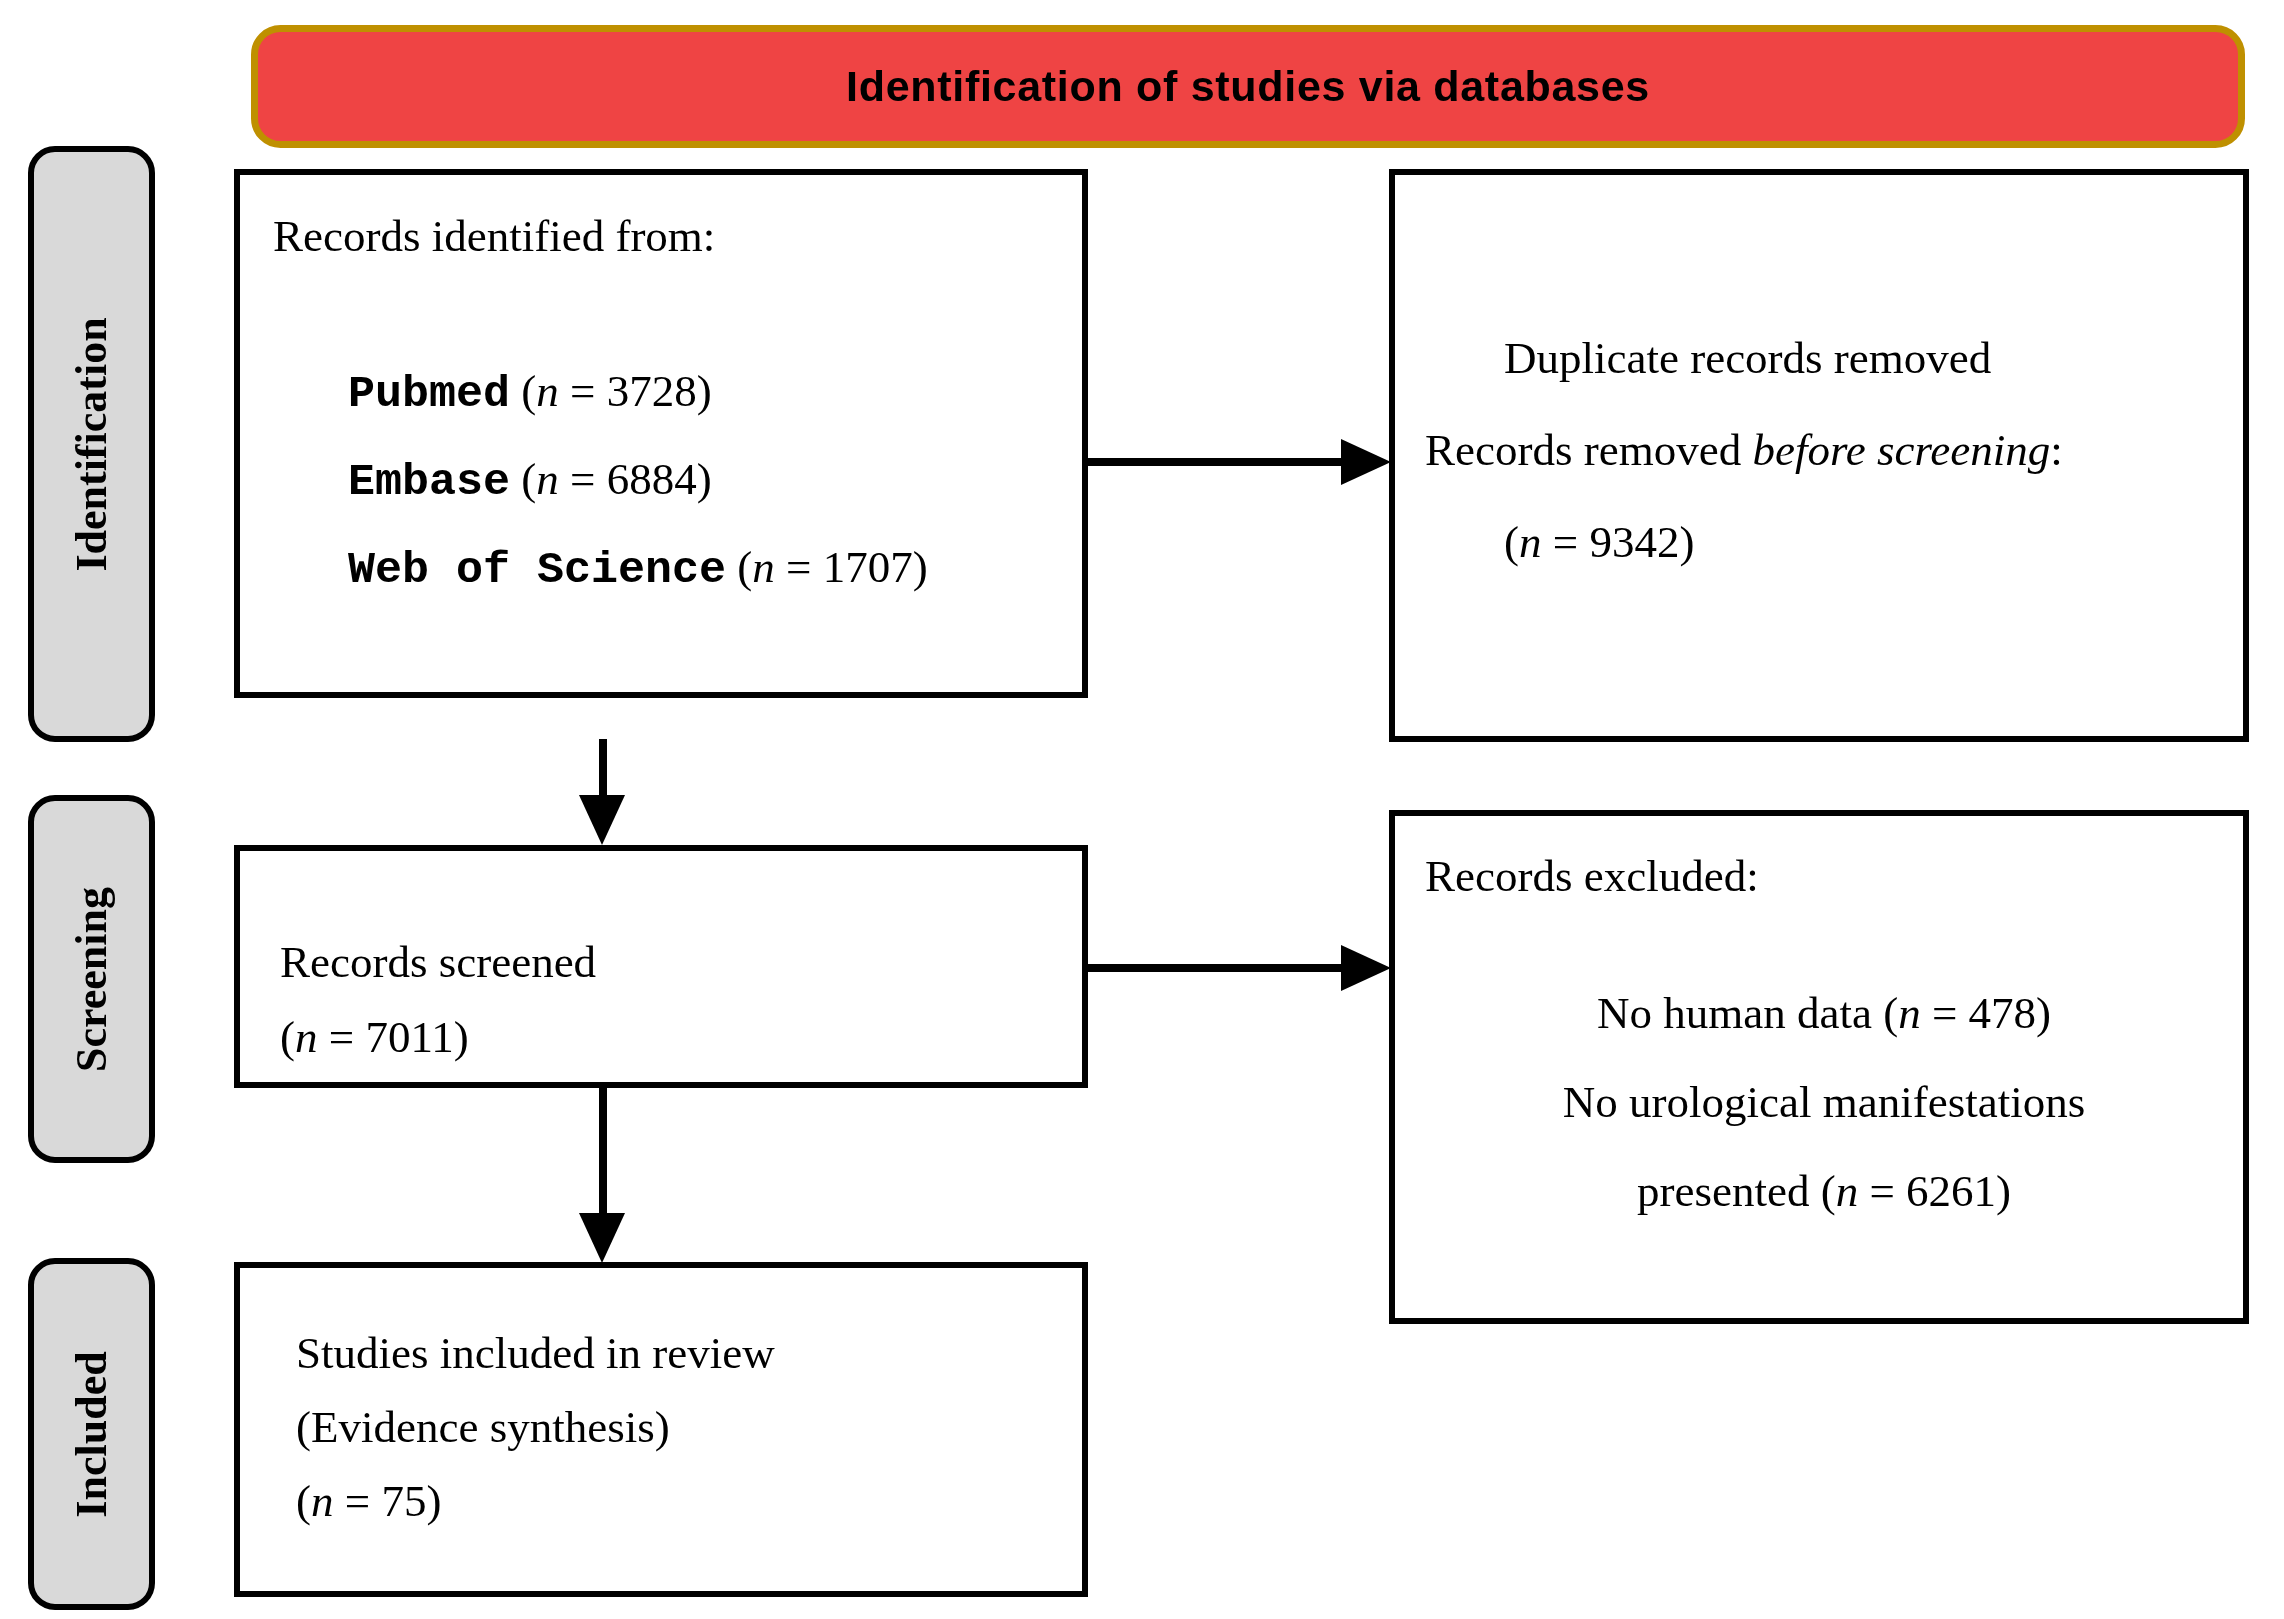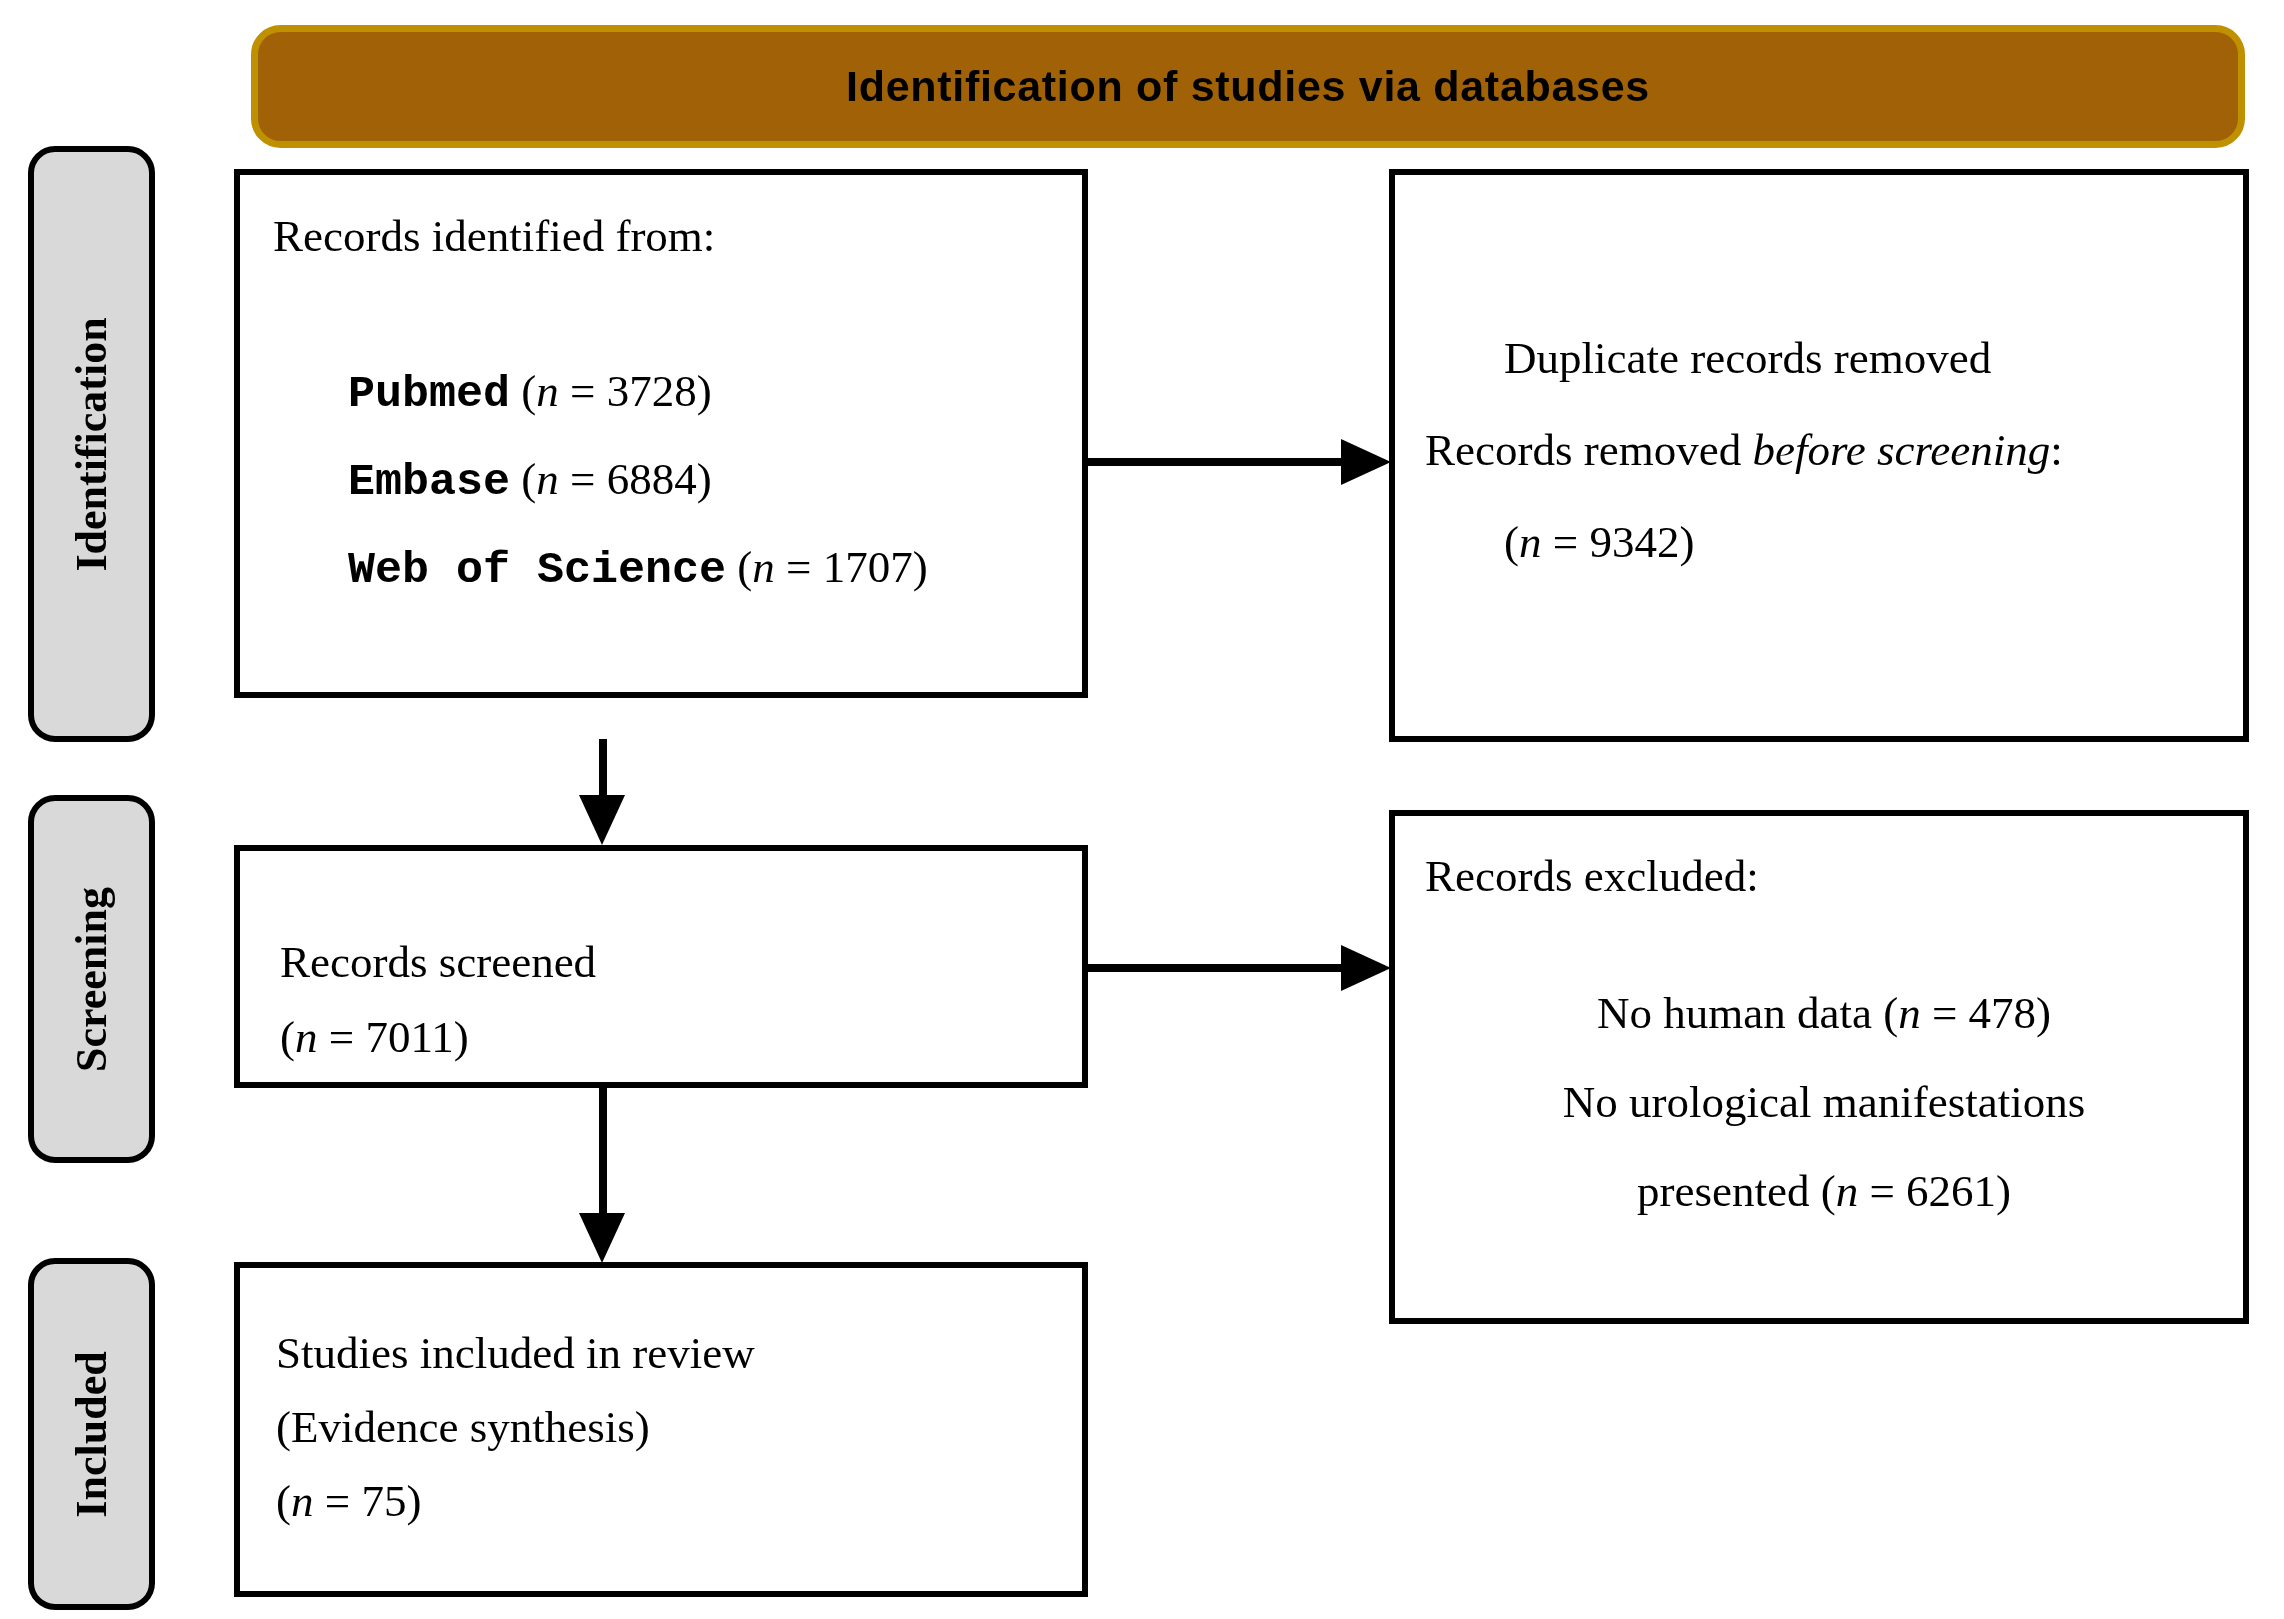--- a/index.html
+++ b/index.html
@@ -56,21 +56,21 @@
     position: absolute;
     background: #ffffff;
     border: 6.7px solid #000000;
     box-sizing: border-box;
     font-size: 45px;
   }
   .box-identified { left: 234px;  top: 169px;  width: 854px; height: 529px; padding: 28px 20px 0 33px; }
   .box-removed    { left: 1389px; top: 169px;  width: 860px; height: 573px; padding: 137px 20px 0 30px; }
   .box-screened   { left: 234px;  top: 845px; width: 854px; height: 243px; padding: 74px 20px 0 40px; }
   .box-excluded   { left: 1389px; top: 810px; width: 860px; height: 514px; padding: 27px 20px 0 30px; }
-  .box-included   { left: 234px;  top: 1262px; width: 854px; height: 335px; padding: 48px 20px 0 36px; }
+  .box-included   { left: 234px;  top: 1262px; width: 854px; height: 335px; padding: 48px 20px 0 56px; }
 
   .line { line-height: 72px; }
   .box-identified .title-line { line-height: 67px; }
   .box-identified .spacer { height: 79px; }
   .box-identified .source-line { line-height: 84px; margin-left: 75px; }
   .src-name { font-weight: bold; font-family: Liberation Mono, monospace; }
 
   .box-removed .line { line-height: 92px; }
   .box-removed .indented { margin-left: 79px; }
 
@@ -98,21 +98,21 @@
     border-left: 23.4px solid transparent;
     border-right: 23.4px solid transparent;
     border-top: 50px solid #000000;
   }
 </style>
 </head>
 <body>
 
 <div class="canvas">
 
-  <div class="banner" style="background: #a16207;">
+  <div class="banner" style="background: #ef4444;">
     <span class="banner-title">Identification of studies via databases</span>
   </div>
 
   <div class="rail-label rail-identification" style="background: rgb(217, 217, 217);">
     <span class="vtext">Identification</span>
   </div>
   <div class="rail-label rail-screening" style="background: rgb(217, 217, 217);">
     <span class="vtext">Screening</span>
   </div>
   <div class="rail-label rail-included" style="background: rgb(217, 217, 217);">

